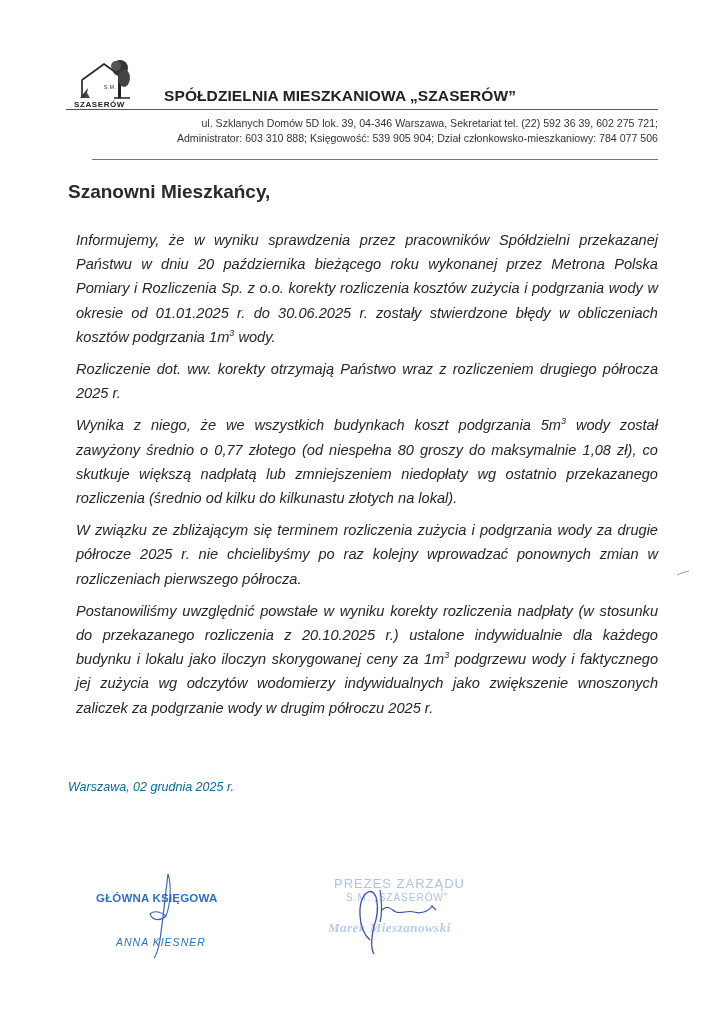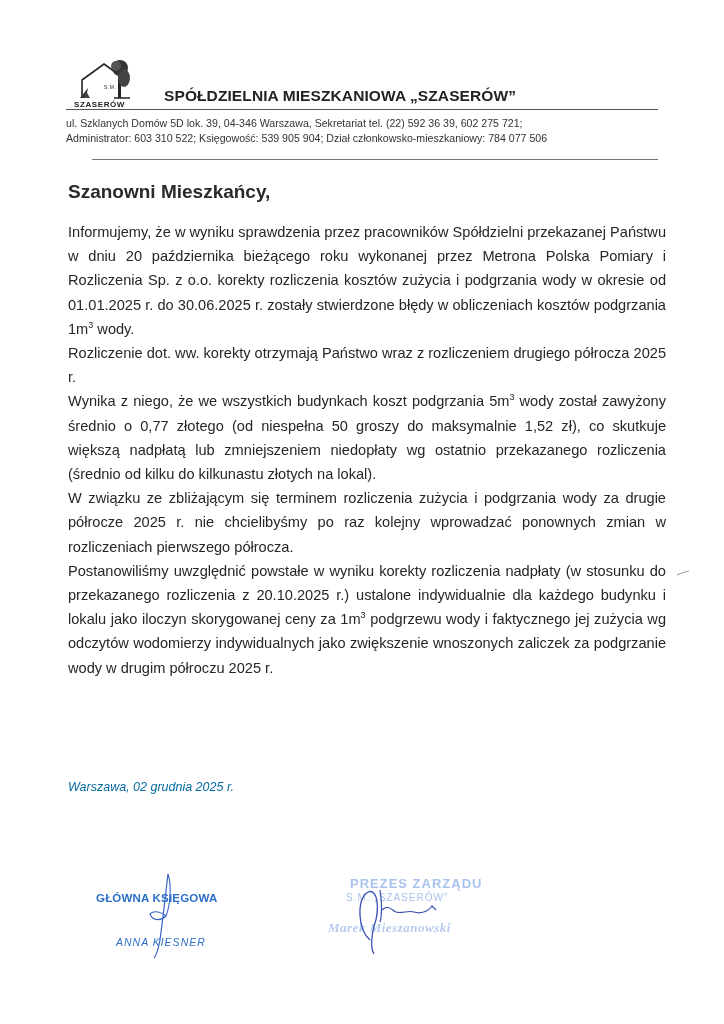--- a/index.html
+++ b/index.html
@@ -11,38 +11,38 @@
   
   .logo { position: absolute; left: 74px; top: 58px; width: 64px; height: 52px; }
   .logo svg { width: 64px; height: 44px; display: block; }
   .logo-sm { position: absolute; left: 30px; top: 26px; font-size: 5px; color: #222; letter-spacing: 0.5px; }
   .logo-name { position: absolute; left: 0; top: 42px; width: 64px; text-align: left; font-size: 8px; font-weight: bold; letter-spacing: 0.6px; color: #222; }
   .org-title {
     position: absolute; left: 164px; top: 87px; font-size: 15.5px; font-weight: bold; color: #222;
     letter-spacing: 0.1px;
   }
   .rule-top { position: absolute; left: 66px; top: 109px; width: 592px; height: 0; border-top: 1.4px solid #555; }
-  .contact { position: absolute; left: 66px; top: 116px; width: 592px; text-align: left; font-size: 10.6px; line-height: 15px; color: #333; }
+  .contact { position: absolute; left: 66px; top: 116px; width: 592px; text-align: right; font-size: 10.6px; line-height: 15px; color: #333; }
   .rule-bottom { position: absolute; left: 92px; top: 159px; width: 566px; height: 0; border-top: 1.2px solid #777; }
   
   .salutation { position: absolute; left: 68px; top: 181px; font-size: 19px; font-weight: bold; color: #2a2a2a; }
   .body-text {
     position: absolute; left: 68px; top: 220px; width: 598px;
     font-size: 14.6px; line-height: 24.2px; color: #262626; text-align: justify;
   }
-  .body-text p { margin: 0; }
+  .body-text p { margin: 8px; font-style: italic; }
   sup { font-size: 9px; line-height: 0; vertical-align: super; }
   .date { position: absolute; left: 68px; top: 780px; font-size: 12.5px; font-style: italic; color: #0369a1; }
   
   .sig-left { position: absolute; left: 88px; top: 880px; width: 170px; height: 70px; }
   .sig-left .role { position: absolute; left: 8px; top: 12px; font-size: 11.5px; font-weight: bold; color: #2c6fc9; letter-spacing: 0.2px; }
   .sig-left .name { position: absolute; left: 28px; top: 38px; font-size: 10.5px; font-style: italic; color: #2c6fc9; letter-spacing: 1px; margin-top: 18px; }
   .sig-left svg { position: absolute; left: 0; top: -10px; }
   .sig-right { position: absolute; left: 318px; top: 870px; width: 170px; height: 80px; }
-  .sig-right .role { position: absolute; left: 32px; top: 6px; font-size: 13px; color: #a9c3ec; letter-spacing: 1px; font-weight: bold; }
+  .sig-right .role { position: absolute; left: 16px; top: 6px; font-size: 13px; color: #a9c3ec; letter-spacing: 1px; }
   .sig-right .org { position: absolute; left: 28px; top: 22px; font-size: 10px; color: #a9c3ec; letter-spacing: 1px; }
   .sig-right .name { position: absolute; left: 10px; top: 50px; font-family: "Liberation Serif", serif; font-style: italic; font-weight: bold; font-size: 13px; color: #b6cbee; letter-spacing: 0.5px; }
   .sig-right svg { position: absolute; left: 0; top: 0; }
   .stray-mark { position: absolute; left: 676px; top: 570px; }
 </style>
 </head>
 <body>
 
 <div class="page">
 
@@ -59,30 +59,30 @@
     </svg>
     <span class="logo-sm">S.M.</span>
     <span class="logo-name">SZASERÓW</span>
   </div>
 
   <div class="org-title">SPÓŁDZIELNIA MIESZKANIOWA „SZASERÓW”</div>
   <div class="rule-top"></div>
 
   <div class="contact">
     <div>ul. Szklanych Domów 5D lok. 39, 04-346 Warszawa, Sekretariat tel. (22) 592 36 39, 602 275 721;</div>
-    <div>Administrator: 603 310 522; Księgowość: 539 905 904; Dział członkowsko-mieszkaniowy: 784 077 506</div>
+    <div>Administrator: 603 310 888; Księgowość: 539 905 904; Dział członkowsko-mieszkaniowy: 784 077 506</div>
   </div>
   <div class="rule-bottom"></div>
 
   <div class="salutation">Szanowni Mieszkańcy,</div>
 
   <div class="body-text">
     <p><span>Informujemy, że w wyniku sprawdzenia przez pracowników Spółdzielni przekazanej Państwu w dniu 20 października bieżącego roku wykonanej przez Metrona Polska Pomiary i Rozliczenia Sp. z o.o. korekty rozliczenia kosztów zużycia i podgrzania wody w okresie od 01.01.2025 r. do 30.06.2025 r. zostały stwierdzone błędy w obliczeniach kosztów podgrzania 1m</span><sup>3</sup><span> wody.</span></p>
     <p>Rozliczenie dot. ww. korekty otrzymają Państwo wraz z rozliczeniem drugiego półrocza 2025 r.</p>
-    <p><span>Wynika z niego, że we wszystkich budynkach koszt podgrzania 5m</span><sup>3</sup><span> wody został zawyżony średnio o 0,77 złotego (od niespełna 50 groszy do maksymalnie 1,52 zł), co skutkuje większą nadpłatą lub zmniejszeniem niedopłaty wg ostatnio przekazanego rozliczenia (średnio od kilku do kilkunastu złotych na lokal).</span></p>
+    <p><span>Wynika z niego, że we wszystkich budynkach koszt podgrzania 5m</span><sup>3</sup><span> wody został zawyżony średnio o 0,77 złotego (od niespełna 80 groszy do maksymalnie 1,08 zł), co skutkuje większą nadpłatą lub zmniejszeniem niedopłaty wg ostatnio przekazanego rozliczenia (średnio od kilku do kilkunastu złotych na lokal).</span></p>
     <p>W związku ze zbliżającym się terminem rozliczenia zużycia i podgrzania wody za drugie półrocze 2025 r. nie chcielibyśmy po raz kolejny wprowadzać ponownych zmian w rozliczeniach pierwszego półrocza.</p>
     <p><span>Postanowiliśmy uwzględnić powstałe w wyniku korekty rozliczenia nadpłaty (w stosunku do przekazanego rozliczenia z 20.10.2025 r.) ustalone indywidualnie dla każdego budynku i lokalu jako iloczyn skorygowanej ceny za 1m</span><sup>3</sup><span> podgrzewu wody i faktycznego jej zużycia wg odczytów wodomierzy indywidualnych jako zwiększenie wnoszonych zaliczek za podgrzanie wody w drugim półroczu 2025 r.</span></p>
   </div>
 
   <div class="date">Warszawa, 02 grudnia 2025 r.</div>
 
   <div class="sig-left">
     <svg width="170" height="90" viewBox="0 0 170 90">
       <path d="M80 4 C 78 20, 76 40, 72 70 C 70 80, 68 86, 66 88" fill="none" stroke="#3a63c4" stroke-width="1.2"></path>
       <path d="M80 4 C 84 16, 82 36, 78 46 C 72 52, 64 50, 62 44 C 66 40, 74 42, 78 46" fill="none" stroke="#3a63c4" stroke-width="1.1"></path>

